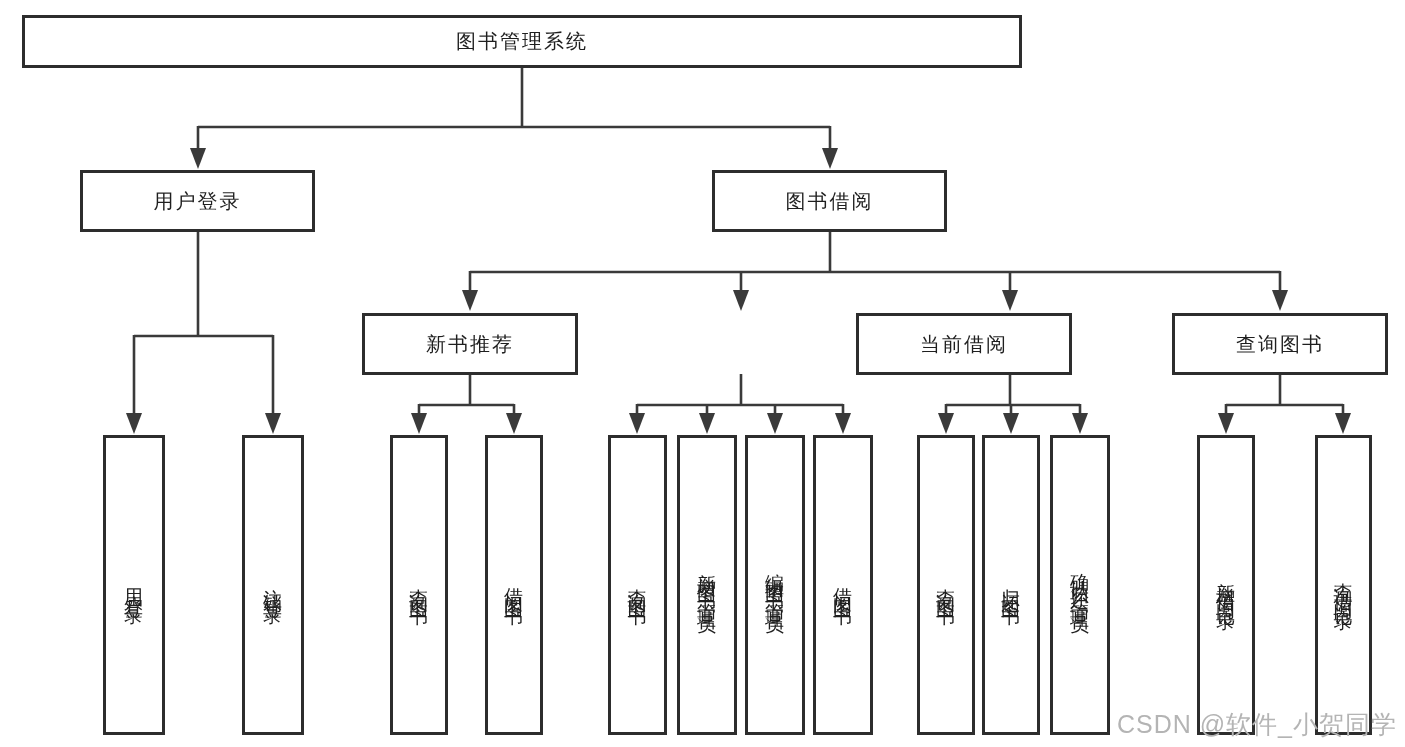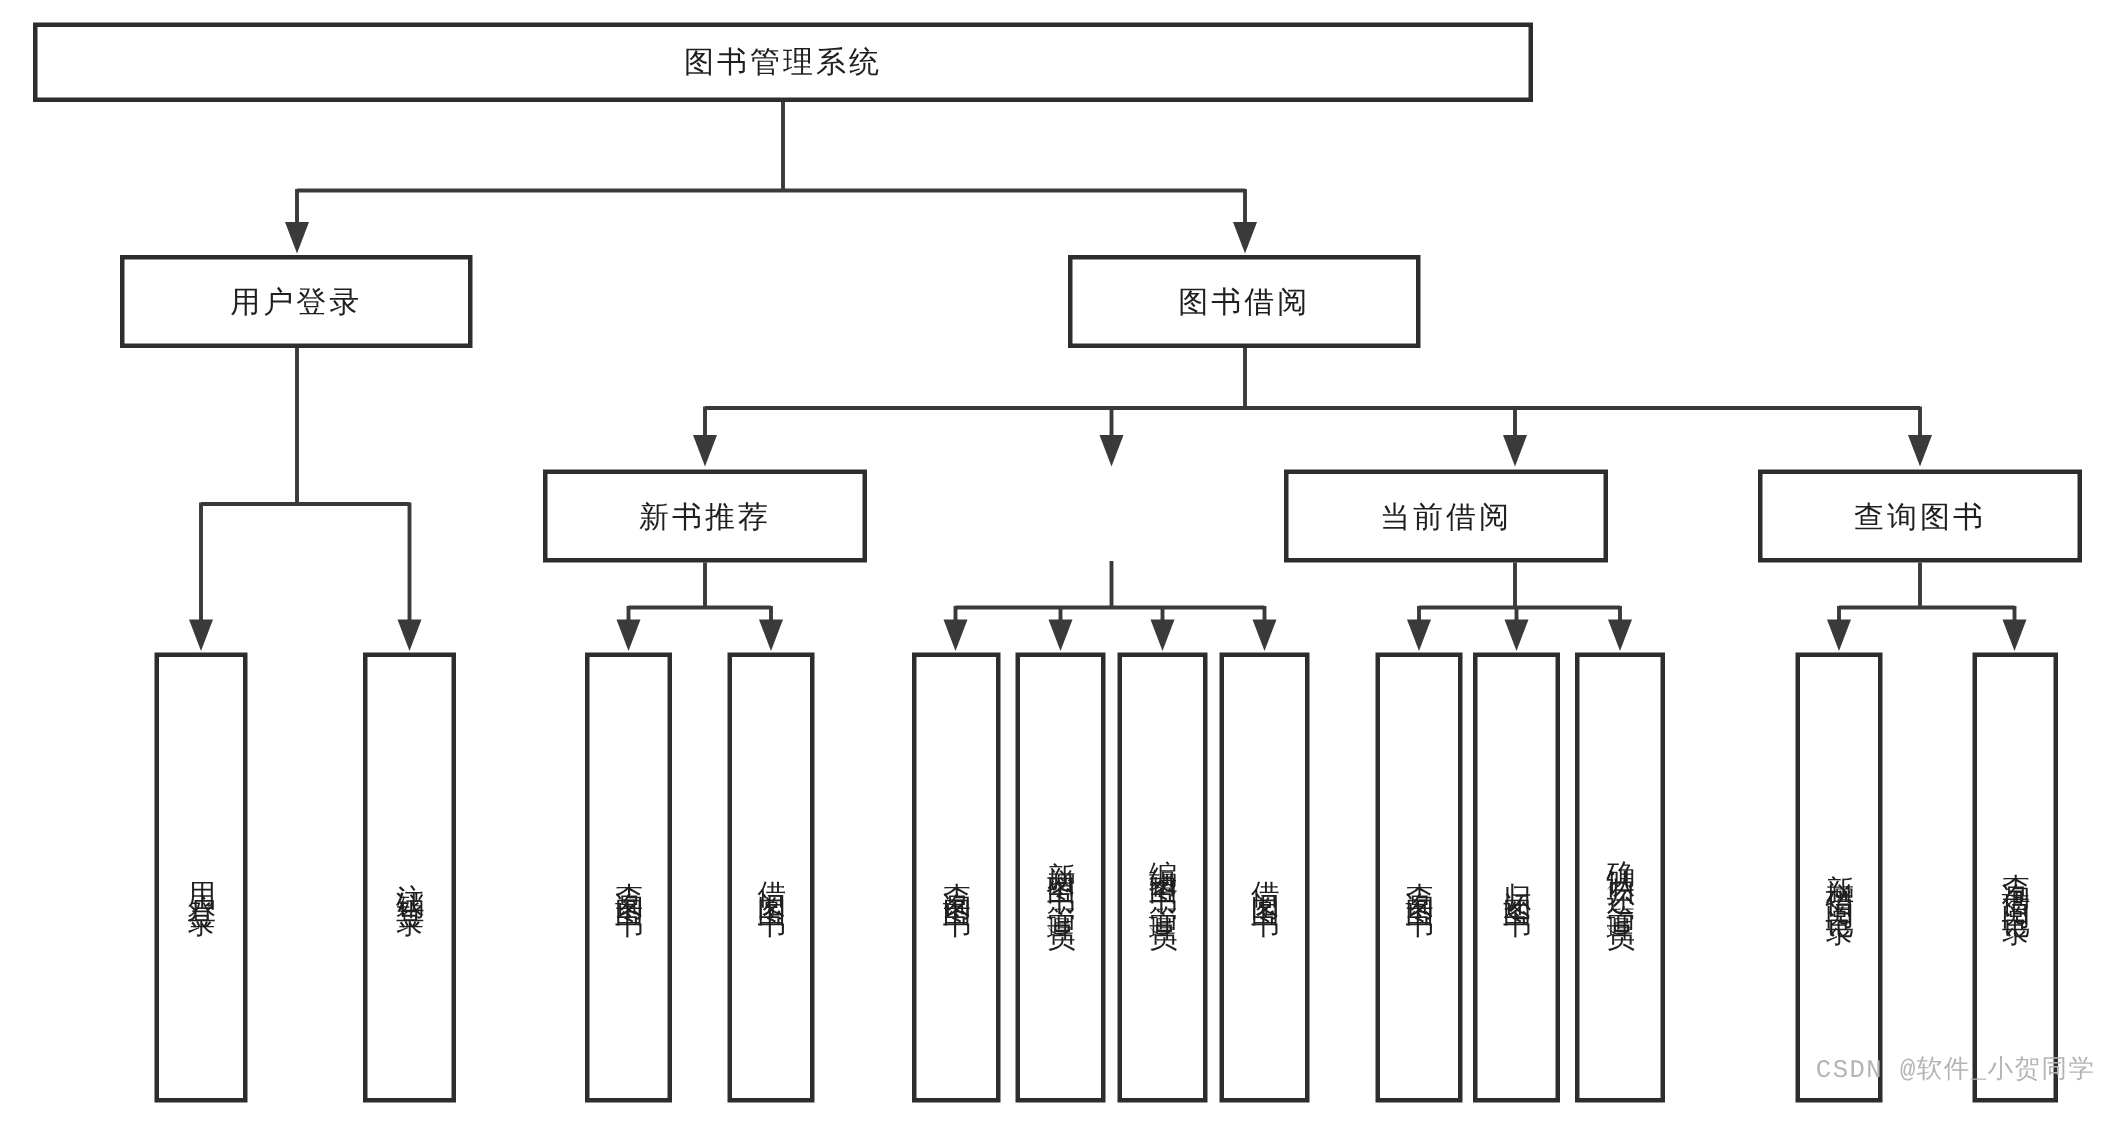--- a/index.html
+++ b/index.html
@@ -41,26 +41,25 @@
     writing-mode:vertical-rl;
     text-orientation:mixed;
     display:flex;align-items:center;justify-content:center;
     font-size:19px;
     letter-spacing:6px;
     line-height:1;
     z-index:2;
   }
   .watermark{
     position:absolute;
-    right:8px;bottom:23px;
+    right:8px;bottom:6px;
     color:var(--watermark);
-    font-size:17px;
+    font-size:25px;
     letter-spacing:1px;
     z-index:5;
-    font-family:Liberation Mono, monospace;
   }
 </style>
 </head>
 <body>
 
 <div class="diagram">
 
   <svg class="wires" width="1405" height="747">
 
     <line x1="522" y1="67" x2="522" y2="128"></line>

